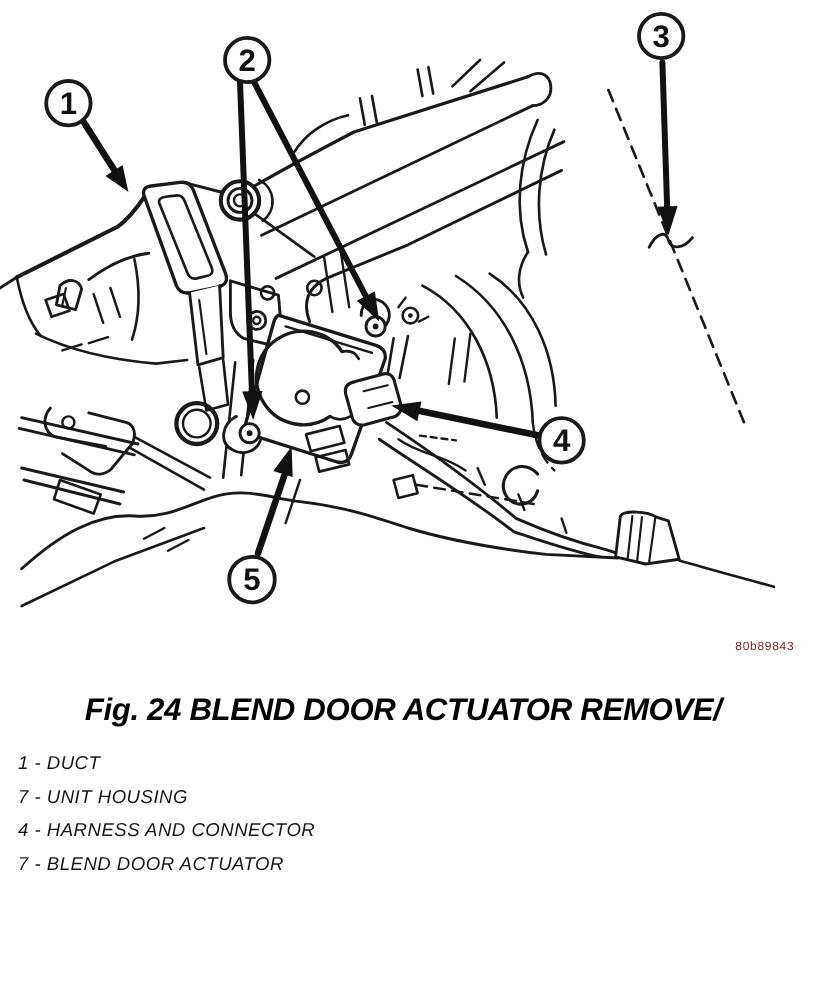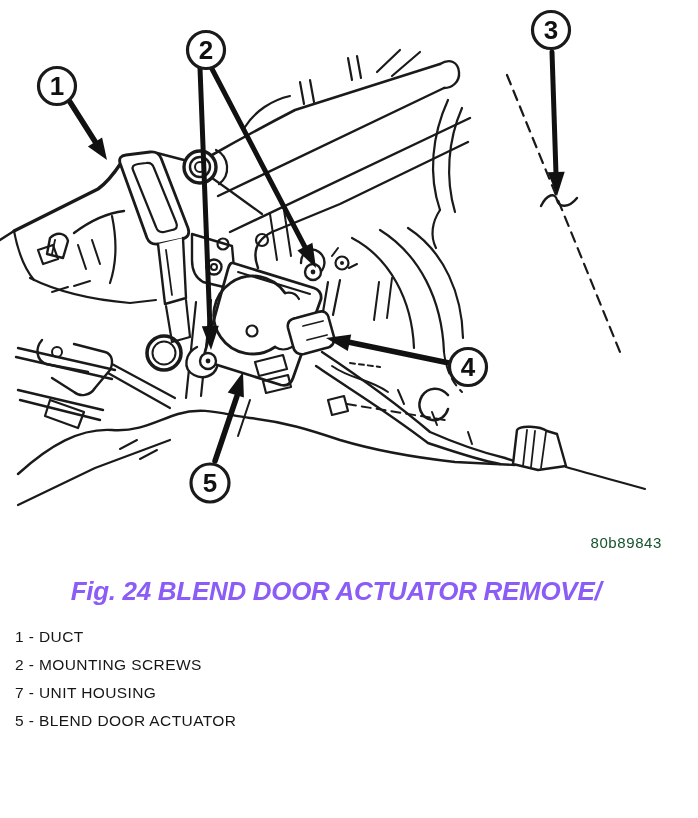--- a/index.html
+++ b/index.html
@@ -8,34 +8,34 @@
     width:698px;height:818px;
     background:#ffffff;
     font-family:"Liberation Sans", sans-serif;
     color:#1a1a1a;
     overflow:hidden;
   }
   .figure-area{position:relative;width:698px;height:556px;}
   .figure-area svg{position:absolute;left:0;top:0;}
   .figure-code{
     position:absolute;top:534px;right:36px;
-    font-size:15px;letter-spacing:0.6px;color:#14532d;
+    font-size:10px;letter-spacing:0.6px;color:#7f1d1d;
   }
   .caption{
     width:672px;margin:20px 0 0 0;
     text-align:center;
     font-weight:bold;font-style:italic;
     font-size:26px;line-height:31px;
-    letter-spacing:-0.3px;color:#8b5cf6;
+    letter-spacing:-0.3px;color:#000000;
   }
   .legend{
     margin:16px 0 0 15px;
     font-size:15.5px;line-height:28px;letter-spacing:0.4px;color:#161616;
   }
-  .legend-item{white-space:nowrap;}
+  .legend-item{white-space:nowrap;font-style:italic;}
 </style>
 </head>
 <body>
 
 <div class="page">
 
   <div class="figure-area">
     <svg width="698" height="520" viewBox="0 0 698 520" fill="none" stroke="#1a1a1a" stroke-linecap="round" stroke-linejoin="round">
 
       <g>
@@ -219,18 +219,18 @@
 
     <div class="figure-code">80b89843</div>
   </div>
 
   <div class="caption">
     <div>Fig. 24 BLEND DOOR ACTUATOR REMOVE/</div>
   </div>
 
   <div class="legend">
     <div class="legend-item">1 - DUCT</div>
-    <div class="legend-item">2 - MOUNTING SCREWS</div>
     <div class="legend-item">7 - UNIT HOUSING</div>
-    <div class="legend-item">5 - BLEND DOOR ACTUATOR</div>
+    <div class="legend-item">4 - HARNESS AND CONNECTOR</div>
+    <div class="legend-item">7 - BLEND DOOR ACTUATOR</div>
   </div>
 
 </div>
 
 </body></html>

